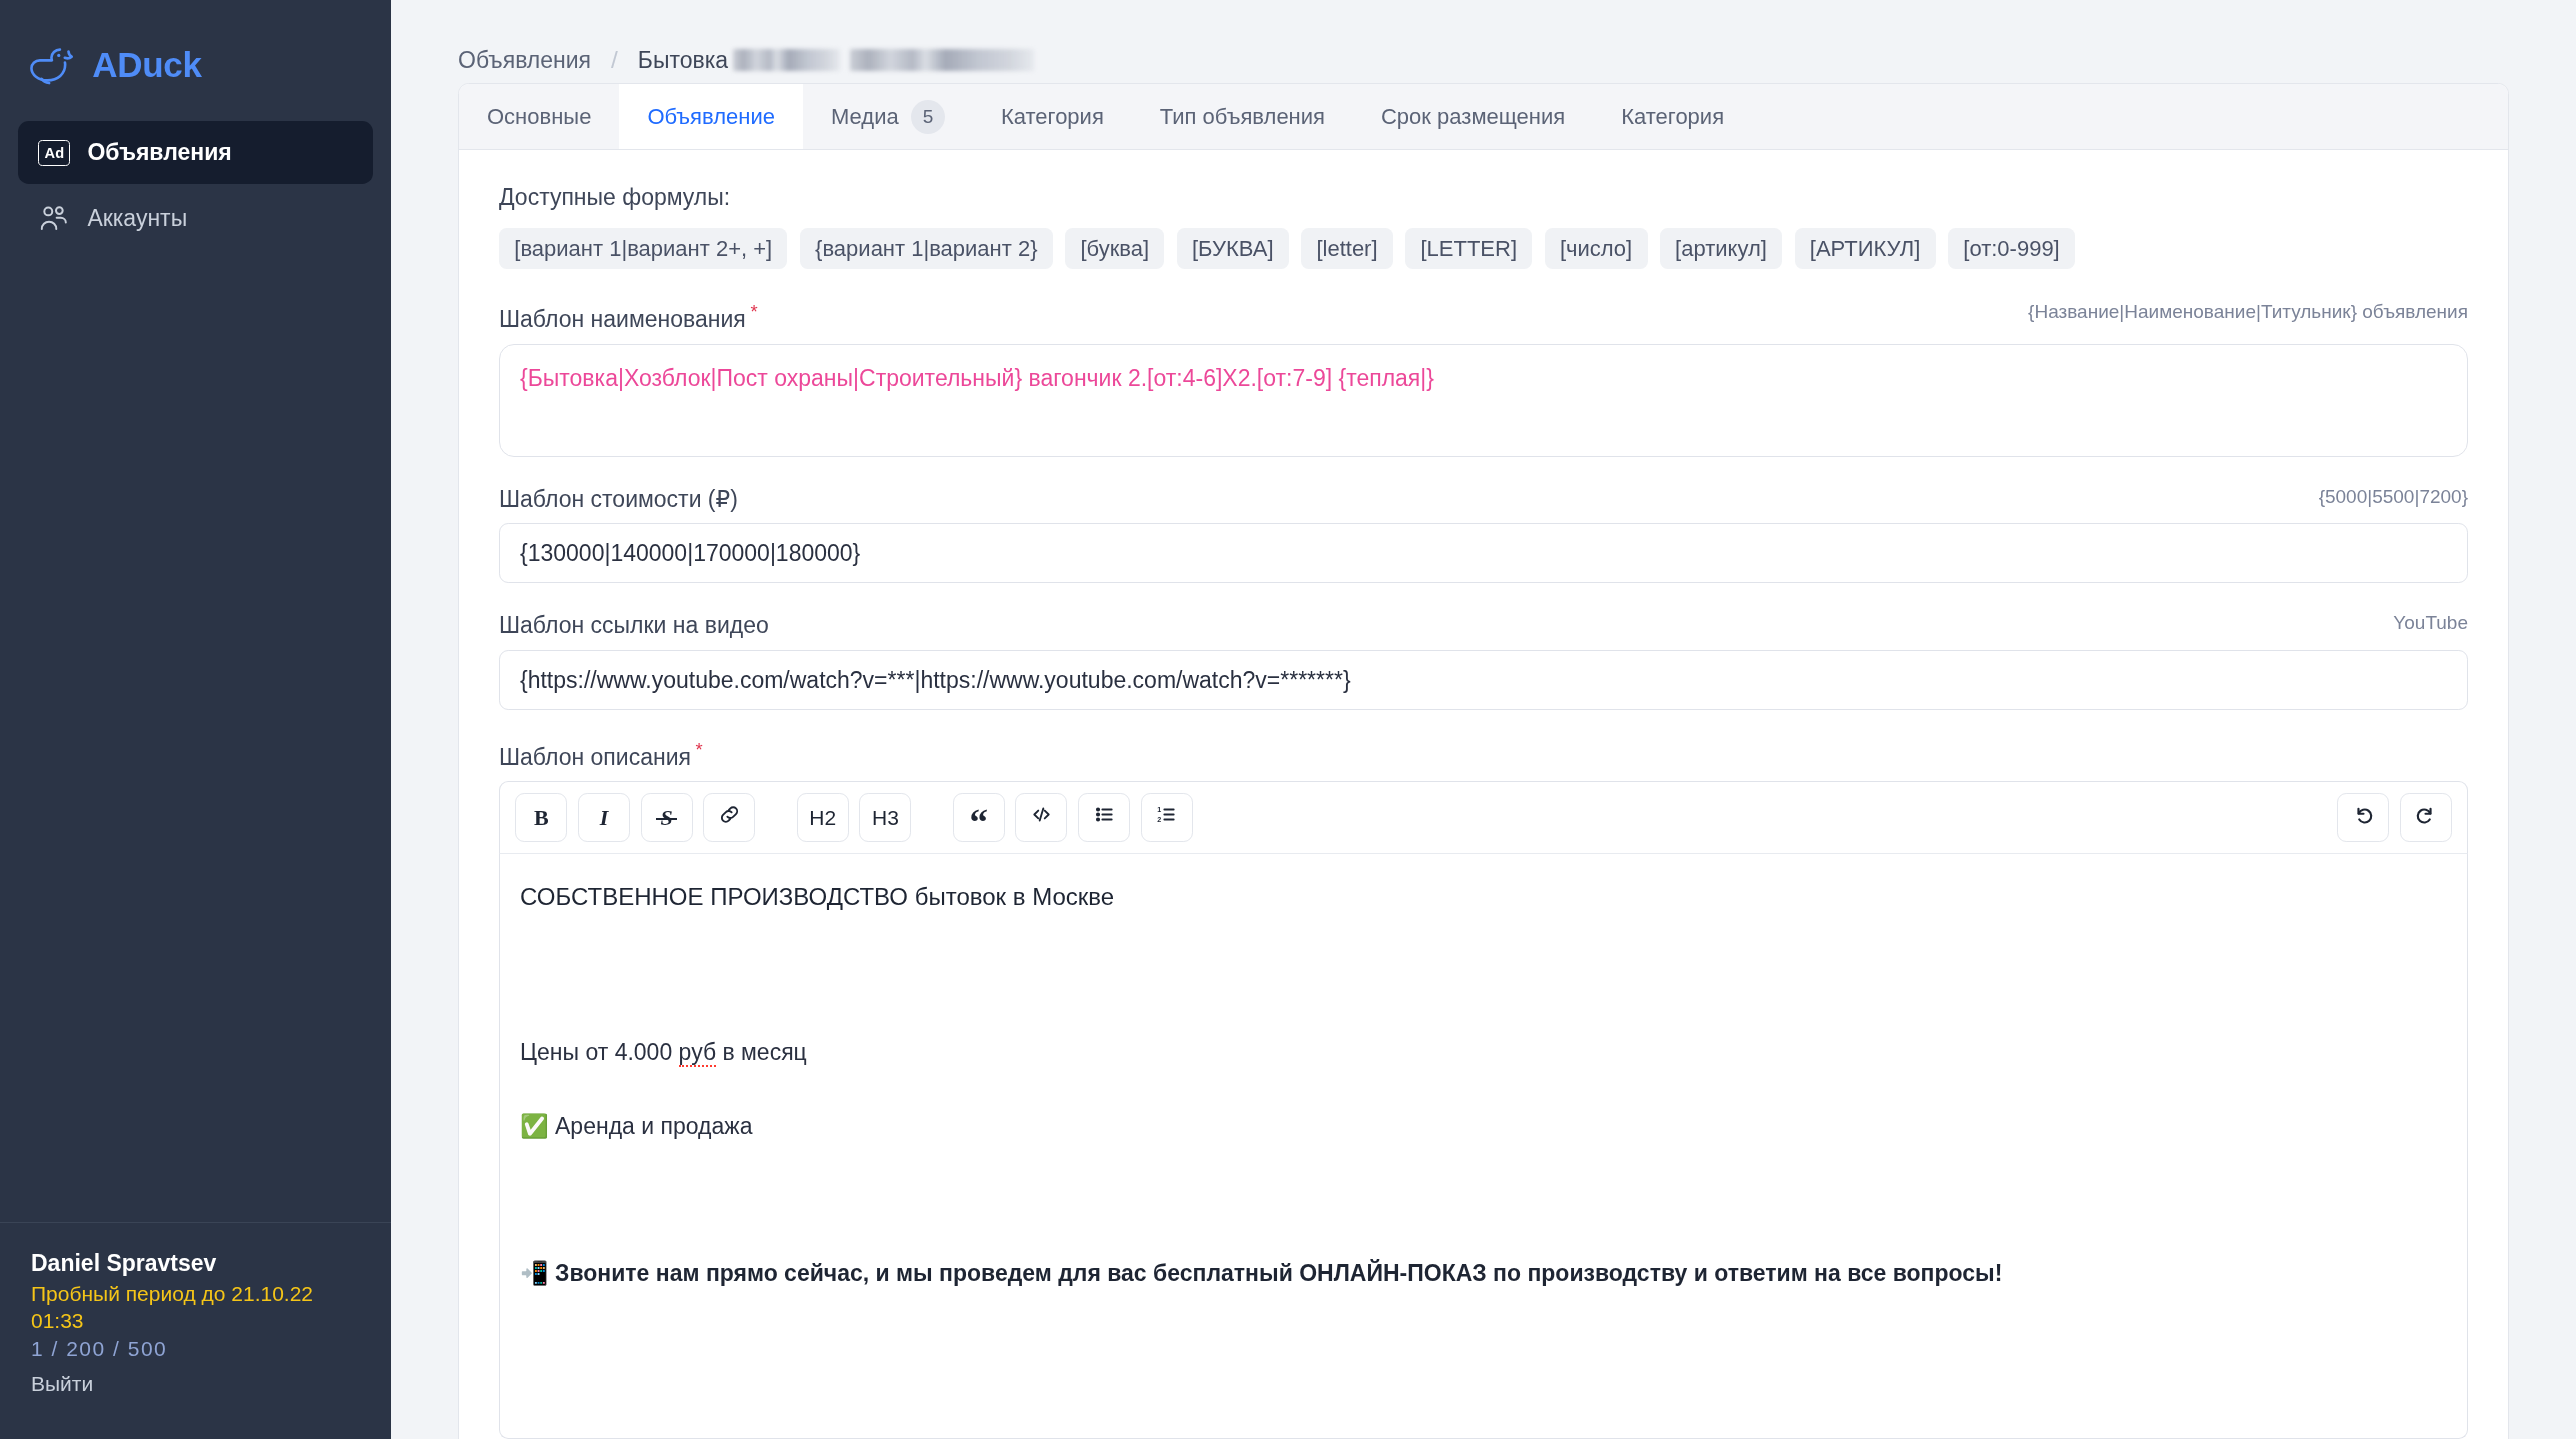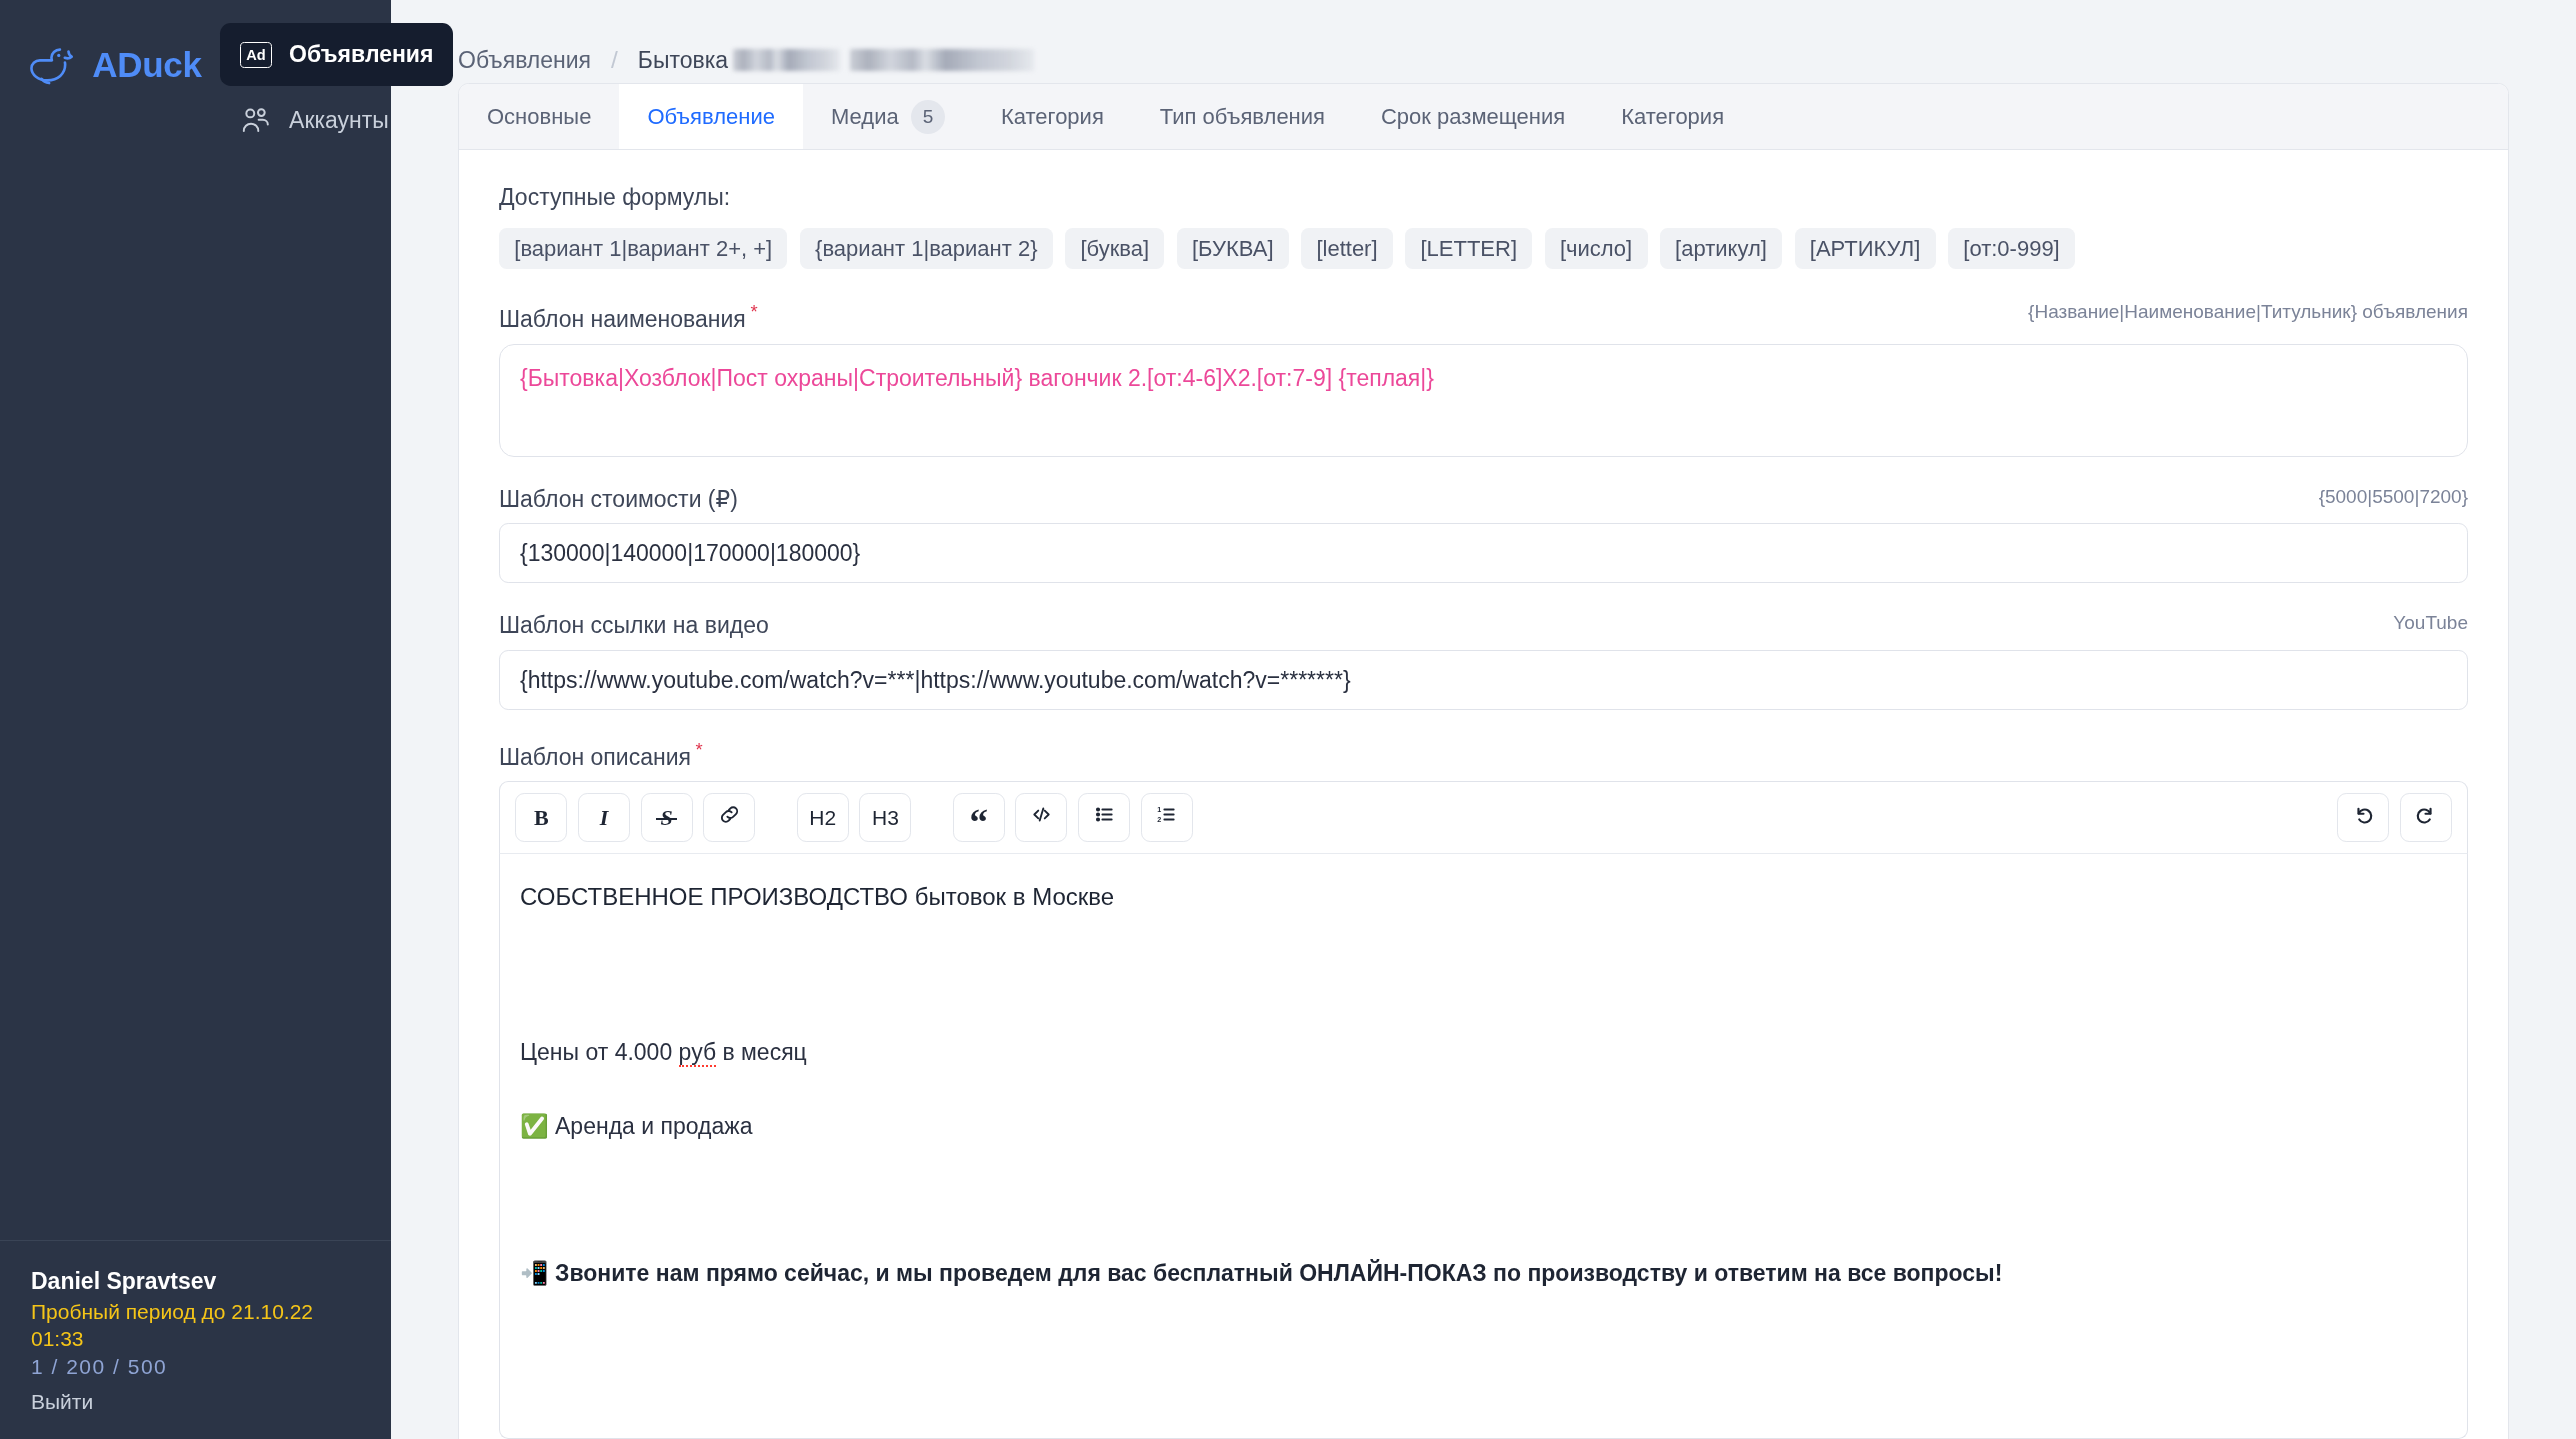--- a/index.html
+++ b/index.html
@@ -10,21 +10,21 @@
     font-family: "Liberation Sans", "DejaVu Sans", sans-serif;
     overflow: hidden;
     position: relative;
   }
   .app { display: flex; width: 2576px; height: 1440px; }
 
   
   .sidebar {
     width: 391px; flex: 0 0 391px;
     background: #2b3446;
-    display: flex; flex-direction: row;
+    display: flex; flex-direction: column;
     position: relative;
   }
   .brand {
     display: flex; align-items: center; gap: 15.3px;
     padding: 32px 0 0 29px; height: 98px;
   }
   .brand-logo { width: 48px; height: 40px; flex: 0 0 48px; }
   .brand-name {
     font-size: 35px; font-weight: 700; color: #4f8cf7;
     letter-spacing: -0.3px;
@@ -40,21 +40,21 @@
   .nav-item.active { background: #151d2e; color: #ffffff; font-weight: 600; }
   .nav-icon { width: 32px; height: 32px; flex: 0 0 32px; display: flex; align-items: center; justify-content: center; }
   .ad-badge {
     width: 32px; height: 26px; border: 1.9px solid #c9d0db; border-radius: 4.6px;
     display: flex; align-items: center; justify-content: center;
     font-size: 14.6px; font-weight: 600; color: #e7ebf1; letter-spacing: 0.2px;
   }
   .nav-item.active .ad-badge { border-color: #ffffff; color: #ffffff; }
 
   .side-footer {
-    position: absolute; left: 0; bottom: 0; width: 391px;
+    position: absolute; left: 0; bottom: 18px; width: 391px;
     padding: 26px 31px 26px 31px;
     border-top: 1.5px solid #3a4456;
   }
   .user-name { color: #ffffff; font-size: 23px; font-weight: 700; line-height: 1.28; }
   .trial { color: #f5c518; font-size: 21px; line-height: 1.3; margin-top: 1.5px; }
   .quota { color: #8fa4d4; font-size: 21px; letter-spacing: 1.5px; margin-top: 3.1px; }
   .logout { color: #c9d0db; font-size: 21px; margin-top: 10.7px; cursor: pointer; }
 
   
   .main {

